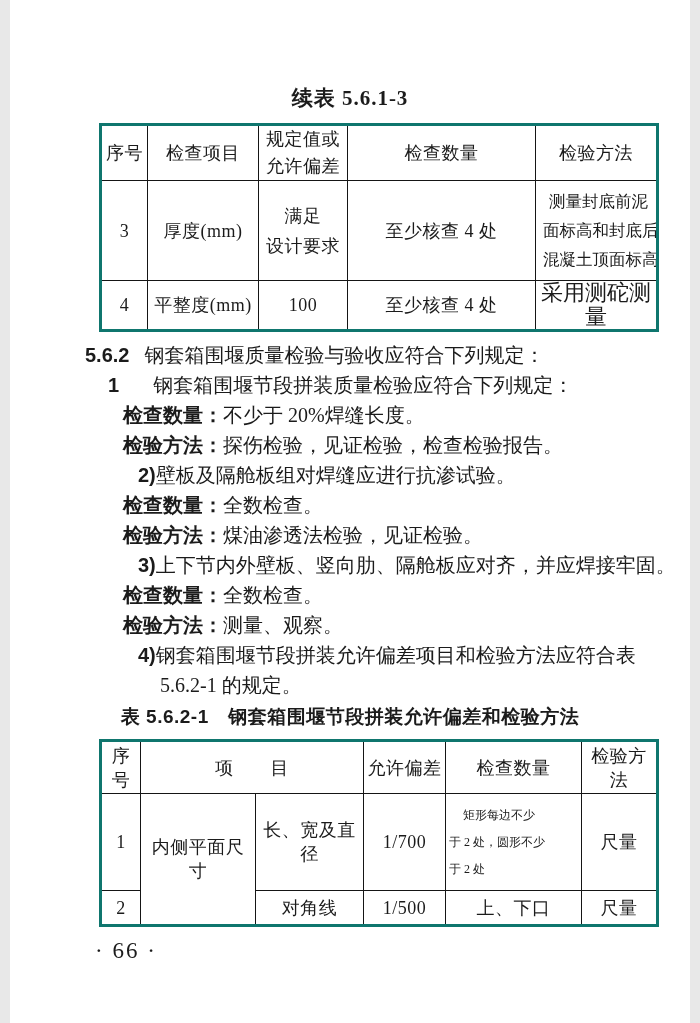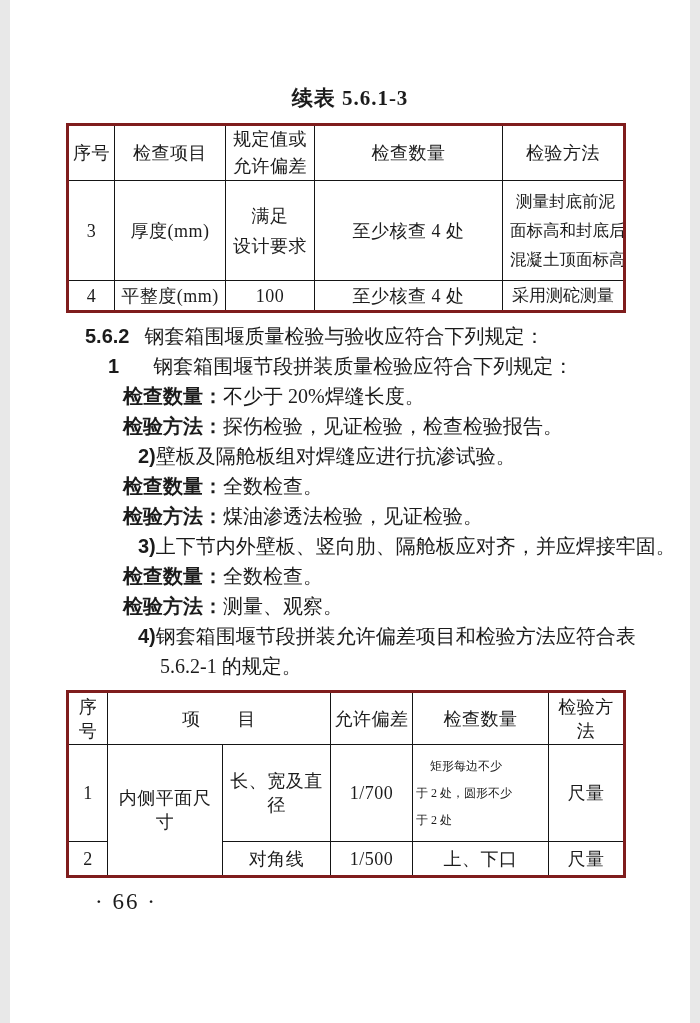--- a/index.html
+++ b/index.html
@@ -16,23 +16,23 @@
   .tbl-title {
     margin-top:84px;
     text-align:center;
     font-size:21px;
     font-weight:bold;
     letter-spacing:1px;
   }
   table {
     border-collapse:collapse;
     table-layout:fixed;
-    margin-left:56px;
+    margin-left:89px;
     width:557px;
-    border:3px solid #7f1d1d;
+    border:3px solid #0f766e;
   }
   .t1 { margin-top:11px; }
   .t2 { margin-top:9px; }
   th, td {
     border:1.5px solid #151515;
     text-align:center;
     vertical-align:middle;
     font-size:18px;
     font-weight:normal;
     line-height:24px;
@@ -105,40 +105,41 @@
       <td>至少核查 4 处</td>
       <td class="left-pre">测量封底前泥
 面标高和封底后
 混凝土顶面标高</td>
     </tr>
     <tr style="height:31px">
       <td>4</td>
       <td>平整度(mm)</td>
       <td>100</td>
       <td>至少核查 4 处</td>
-      <td style="font-size:17px;letter-spacing:0">采用测砣测量</td>
+      <td style="font-size:22px;letter-spacing:0">采用测砣测量</td>
     </tr>
   </tbody>
     </table>
 
   <div class="body">
     <p class="p-clause"><span class="num">5.6.2</span><span>钢套箱围堰质量检验与验收应符合下列规定：</span></p>
     <p class="p-item"><span class="num">1</span><span>钢套箱围堰节段拼装质量检验应符合下列规定：</span></p>
     <p class="p-label"><span class="lbl">检查数量：</span><span>不少于 20%焊缝长度。</span></p>
     <p class="p-label"><span class="lbl">检验方法：</span><span>探伤检验，见证检验，检查检验报告。</span></p>
     <p class="p-sub"><span class="num">2)</span><span>壁板及隔舱板组对焊缝应进行抗渗试验。</span></p>
     <p class="p-label"><span class="lbl">检查数量：</span><span>全数检查。</span></p>
     <p class="p-label"><span class="lbl">检验方法：</span><span>煤油渗透法检验，见证检验。</span></p>
     <p class="p-sub"><span class="num">3)</span><span>上下节内外壁板、竖向肋、隔舱板应对齐，并应焊接牢固。</span></p>
     <p class="p-label"><span class="lbl">检查数量：</span><span>全数检查。</span></p>
     <p class="p-label"><span class="lbl">检验方法：</span><span>测量、观察。</span></p>
     <p class="p-sub"><span class="num">4)</span><span>钢套箱围堰节段拼装允许偏差项目和检验方法应符合表
 5.6.2-1 的规定。</span></p>
   </div>
 
+  <div class="tbl-caption">表 5.6.2-1　钢套箱围堰节段拼装允许偏差和检验方法</div>
 
   <table class="t2">
     <colgroup>
       <col style="width:40px">
         <col style="width:115px">
         <col style="width:108px">
         <col style="width:82px">
         <col style="width:136px">
         <col style="width:76px">
     </colgroup>

